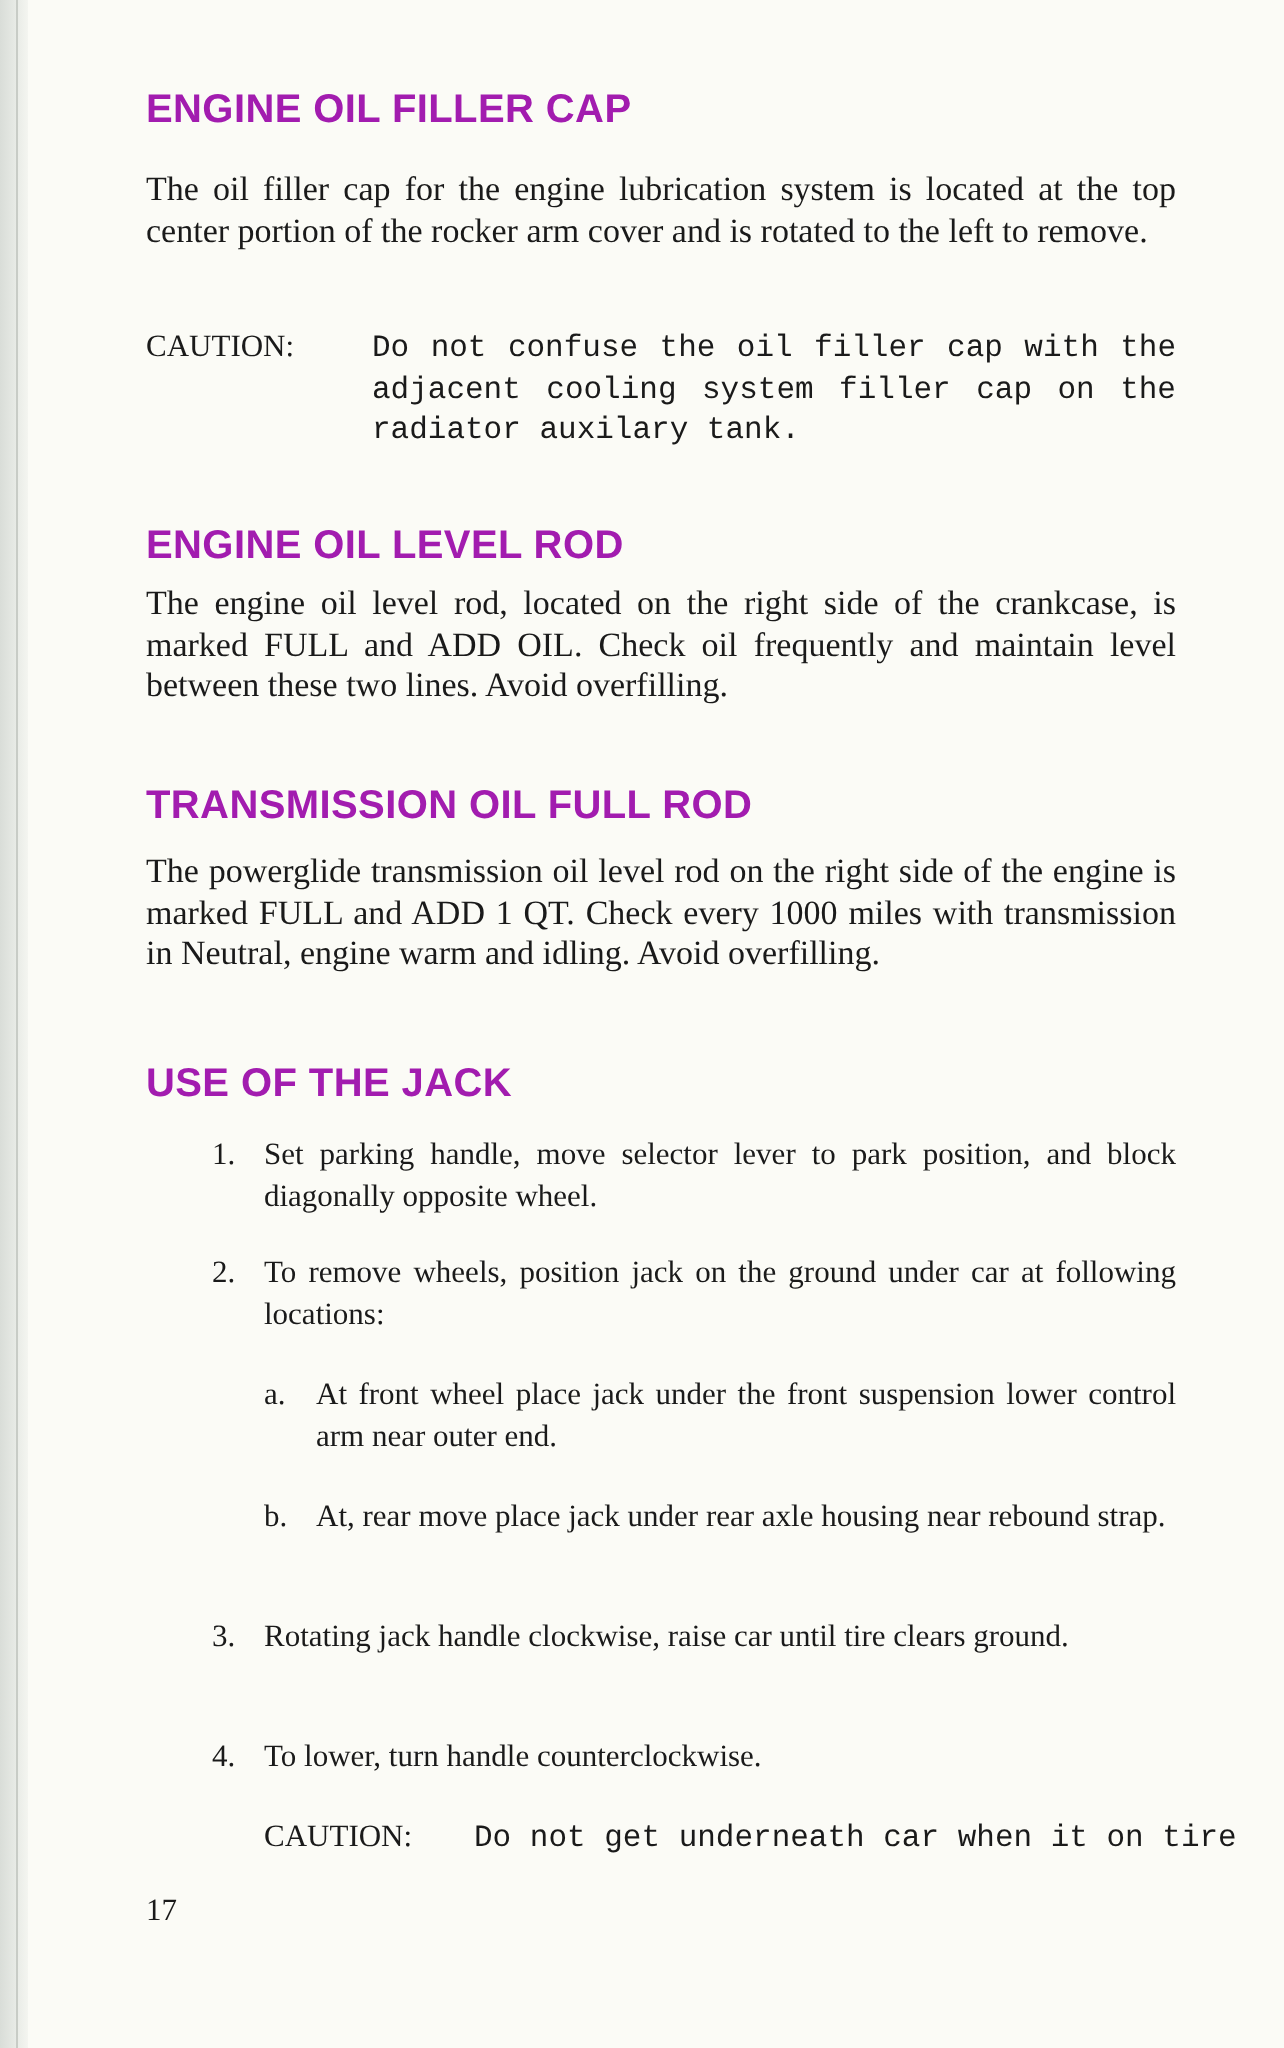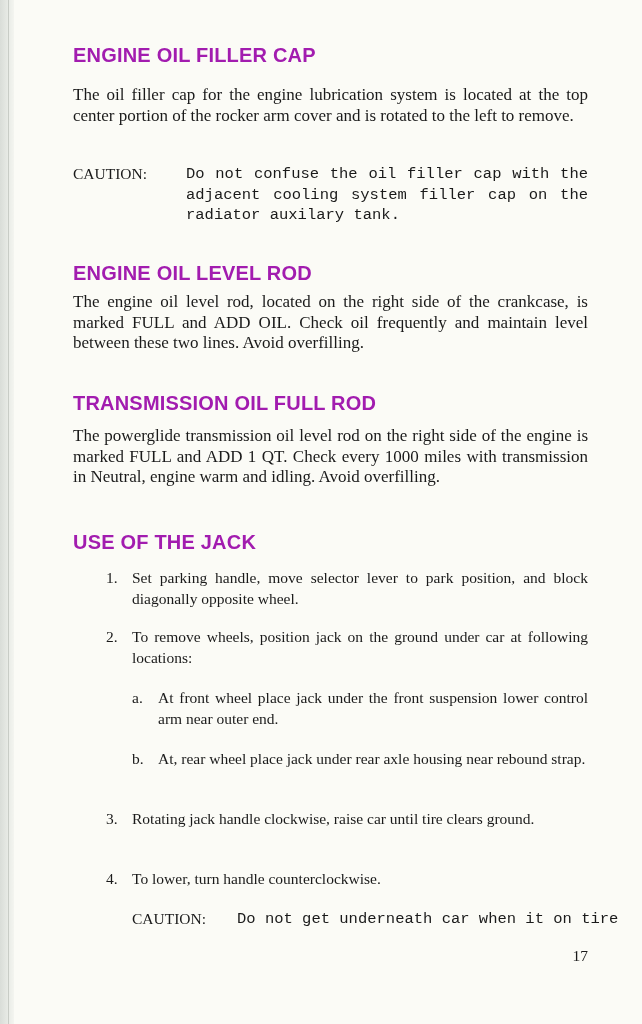--- a/index.html
+++ b/index.html
@@ -87,21 +87,21 @@
       top: 0;
     }
     .list-item .text {
       position: absolute;
       text-align: justify;
     }
     .page-number {
       position: absolute;
       left: 0;
       width: 515px;
-      text-align: right;
+      text-align: left;
       font-size: 15.5px;
       top: 947px;
     }
   </style>
 </head>
 <body>
 
 <div class="binding"></div>
 <div class="binding-edge"></div>
 
@@ -132,21 +132,21 @@
     <span class="text" style="left:26px;width:456px">To remove wheels, position jack on the ground under car at following locations:</span>
   </div>
 
   <div class="list-item" style="top:688px;left:59px;width:456px">
     <span class="num">a.</span>
     <span class="text" style="left:26px;width:430px">At front wheel place jack under the front suspension lower control arm near outer end.</span>
   </div>
 
   <div class="list-item" style="top:749px;left:59px;width:456px">
     <span class="num">b.</span>
-    <span class="text" style="left:26px;width:430px">At, rear wheel place jack under rear axle housing near rebound strap.</span>
+    <span class="text" style="left:26px;width:430px">At, rear move place jack under rear axle housing near rebound strap.</span>
   </div>
 
   <div class="list-item" style="top:809px;left:33px;width:482px">
     <span class="num">3.</span>
     <span class="text" style="left:26px;width:456px">Rotating jack handle clockwise, raise car until tire clears ground.</span>
   </div>
 
   <div class="list-item" style="top:869px;left:33px;width:482px">
     <span class="num">4.</span>
     <span class="text" style="left:26px;width:456px">To lower, turn handle counterclockwise.</span>

